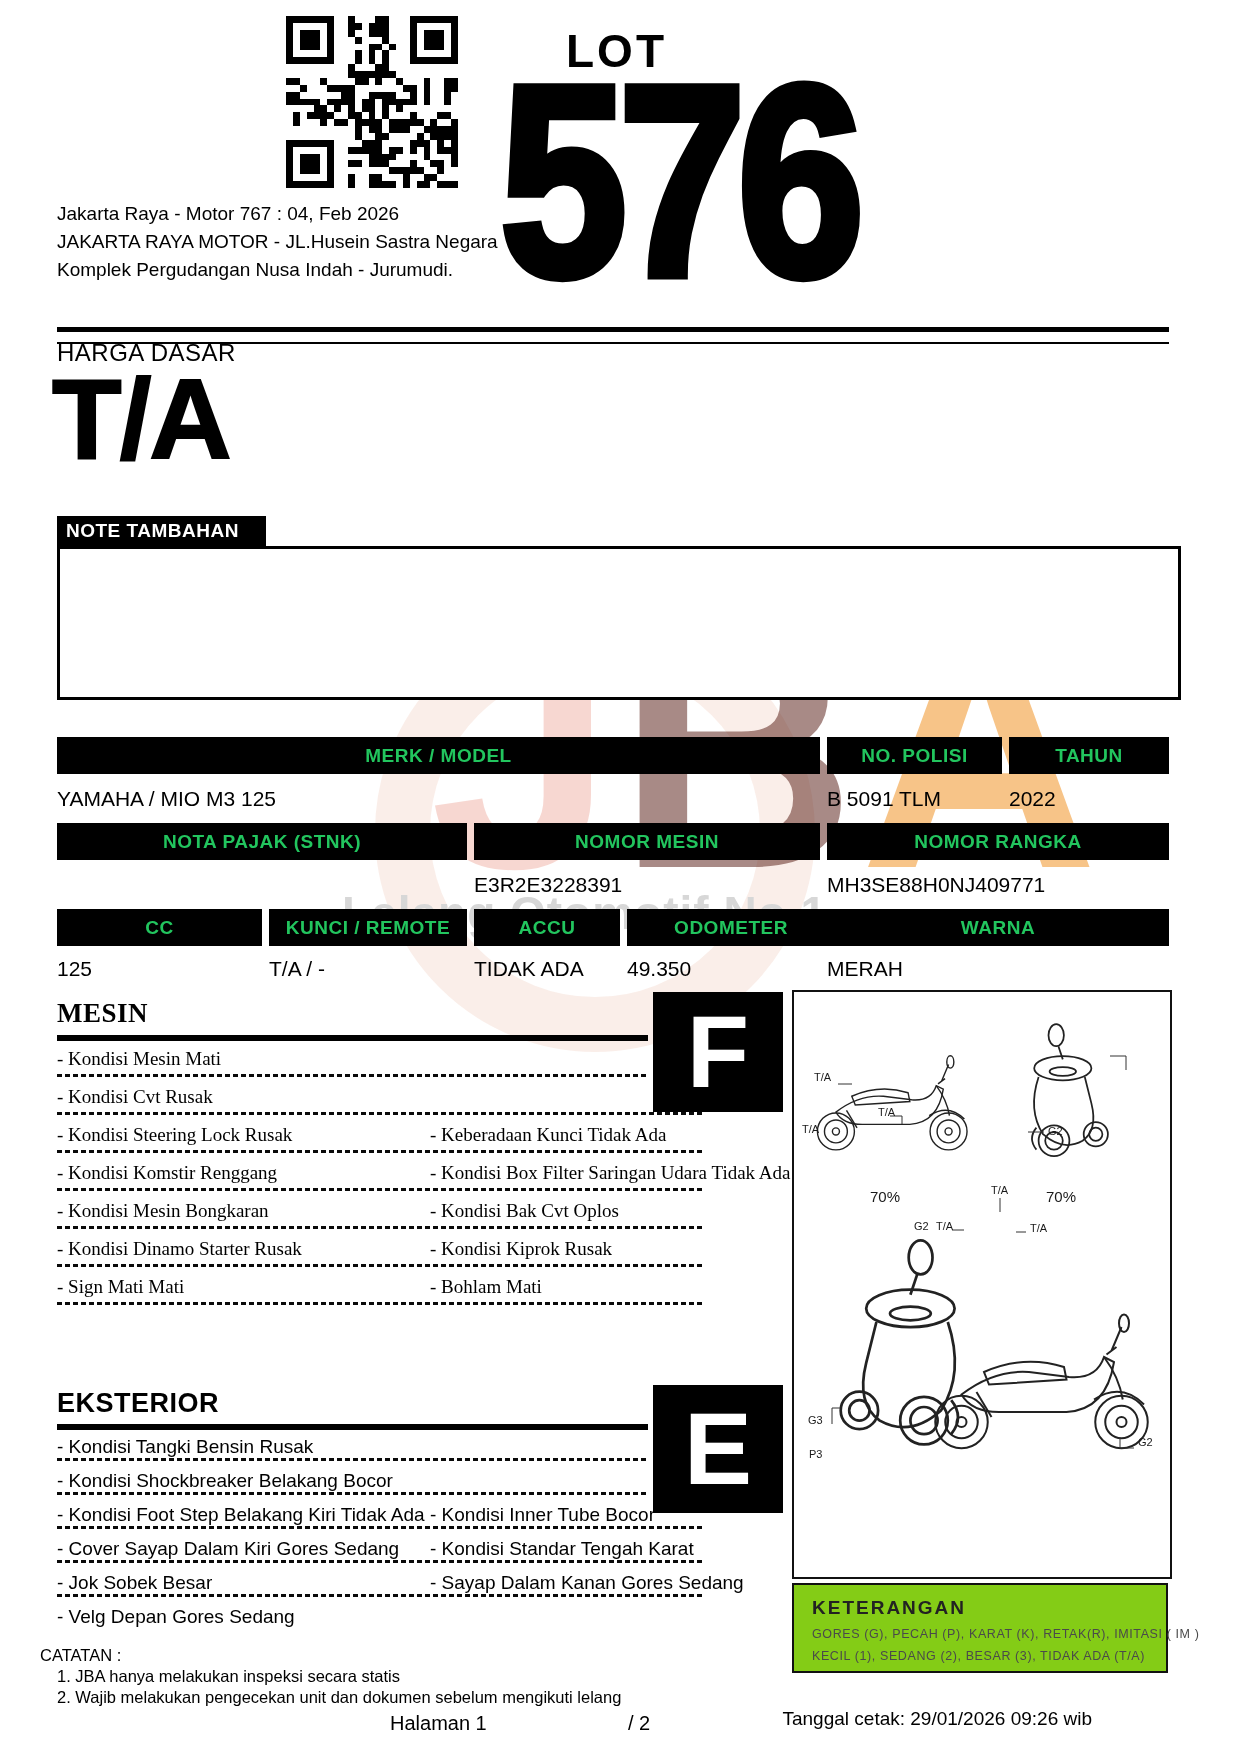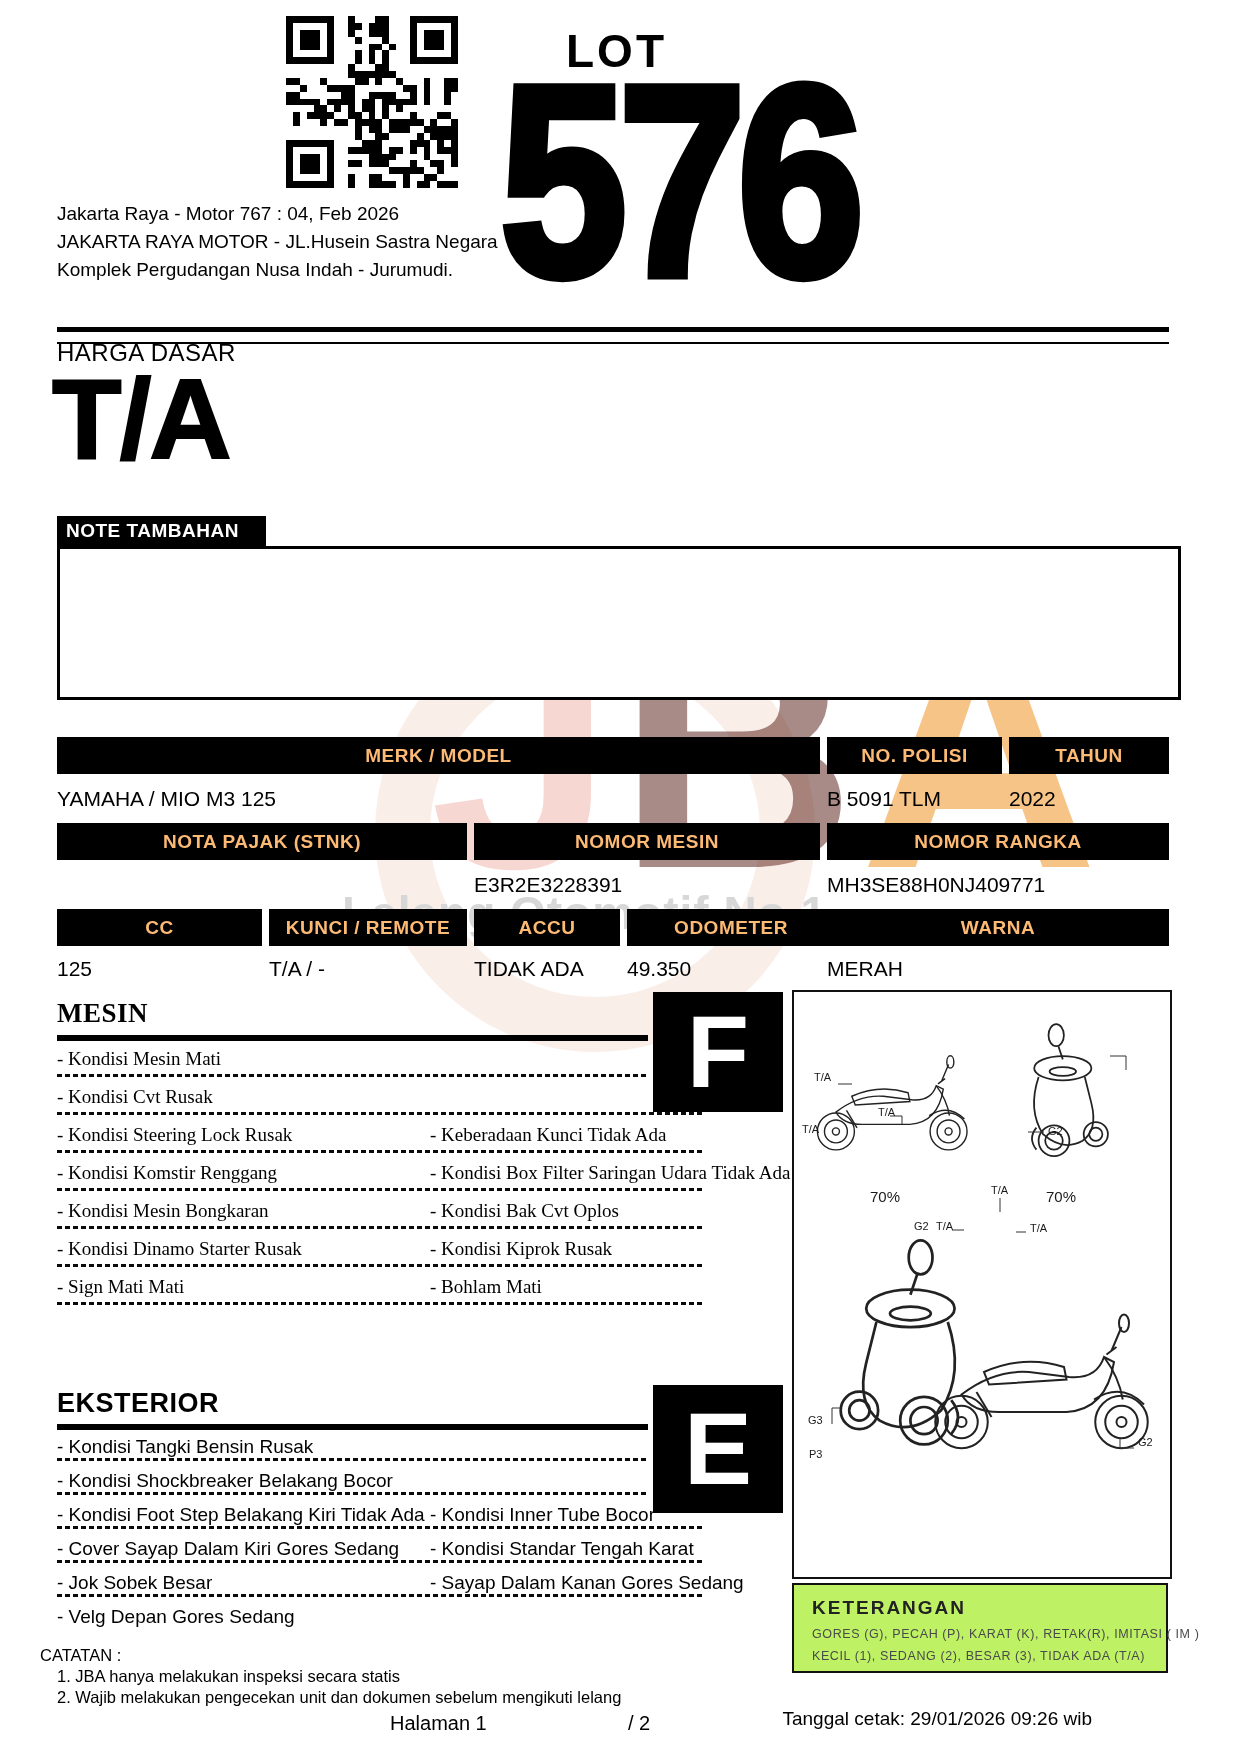--- a/index.html
+++ b/index.html
@@ -32,21 +32,21 @@
   .harga-label{position:absolute;left:57px;top:339px;font-size:24px;letter-spacing:.5px;}
   .harga-value{position:absolute;left:52px;top:362px;font-size:114px;font-weight:bold;
                letter-spacing:-2px;-webkit-text-stroke:2px #000;line-height:1;}
 
   .note-label{position:absolute;left:57px;top:516px;width:200px;height:30px;background:#000;color:#fff;
               font-size:19px;font-weight:bold;line-height:30px;padding-left:9px;letter-spacing:.5px;}
   .note-box{position:absolute;left:57px;top:546px;width:1106px;height:136px;border:3px solid #000;
             background:#fff;font-size:18px;padding:6px;}
 
   
-  .hbar{position:absolute;height:37px;background:#000;color:#fdba74;font-weight:bold;font-size:19px;
+  .hbar{position:absolute;height:37px;background:#000;color:#22c55e;font-weight:bold;font-size:19px;
         display:flex;align-items:center;justify-content:center;letter-spacing:.5px;white-space:nowrap;}
   .vval{position:absolute;height:26px;font-size:21px;text-align:left;white-space:nowrap;}
 
   
   .sec-title{position:absolute;left:57px;font-size:27px;font-weight:bold;letter-spacing:.5px;}
   .sec-rule{position:absolute;left:57px;width:591px;height:6px;background:#000;}
   .cond-list{position:absolute;left:57px;width:645px;}
   .crow{position:relative;}
   .h38{height:38px;font-family:Liberation Serif, serif;} .h34{height:34px;}
   .crow .txt{font-size:19px;padding-top:4px;white-space:nowrap;display:block;}
@@ -57,21 +57,21 @@
   .grade{position:absolute;left:653px;width:130px;background:#000;color:#fff;font-weight:bold;
          display:flex;align-items:center;justify-content:center;font-size:102px;}
 
   
   .panel{position:absolute;left:792px;top:990px;width:376px;height:585px;border:2px solid #111;background:#fff;}
   .panel svg{position:absolute;left:0;top:0;}
   .dlab{position:absolute;font-size:11px;color:#1a1a1a;white-space:nowrap;}
   .pct{font-size:15px;}
 
   .ket-box{position:absolute;left:792px;top:1583px;width:376px;height:90px;border:2px solid #111;
-           padding:12px 0 0 18px;box-sizing:border-box;background:#bef264;}
+           padding:12px 0 0 18px;box-sizing:border-box;background:#84cc16;}
   .ket-title{font-size:19px;font-weight:bold;letter-spacing:2px;color:#222;}
   .ket-line{font-size:12.5px;color:#4a4a4a;letter-spacing:.6px;margin-top:8px;white-space:nowrap;}
 
   .catatan{position:absolute;left:40px;top:1645px;font-size:16.5px;line-height:21px;}
   .catatan .cnote{padding-left:17px;}
 
   .foot-page{position:absolute;left:390px;top:1712px;font-size:20px;}
   .foot-of{position:absolute;left:628px;top:1712px;font-size:20px;}
   .foot-print{position:absolute;left:780px;top:1708px;width:312px;font-size:19px;text-align:right;white-space:nowrap;}
 </style>

